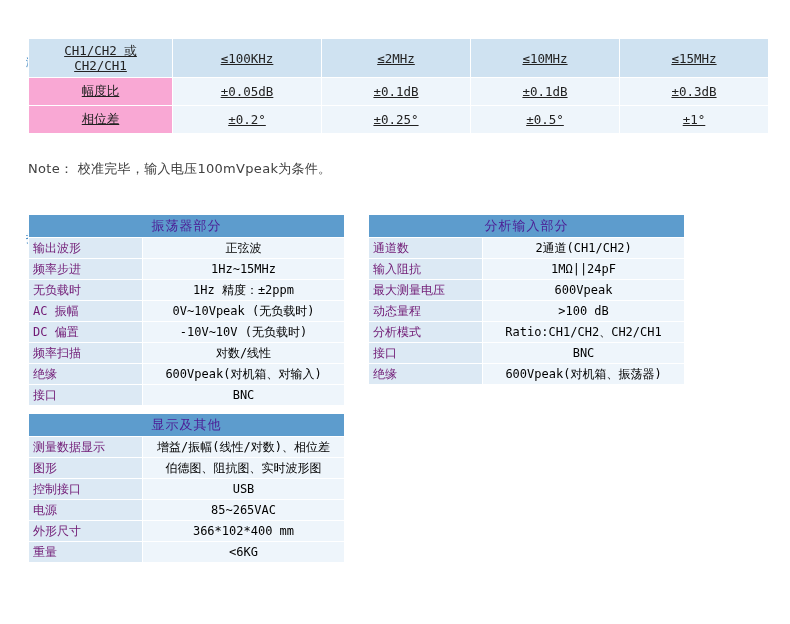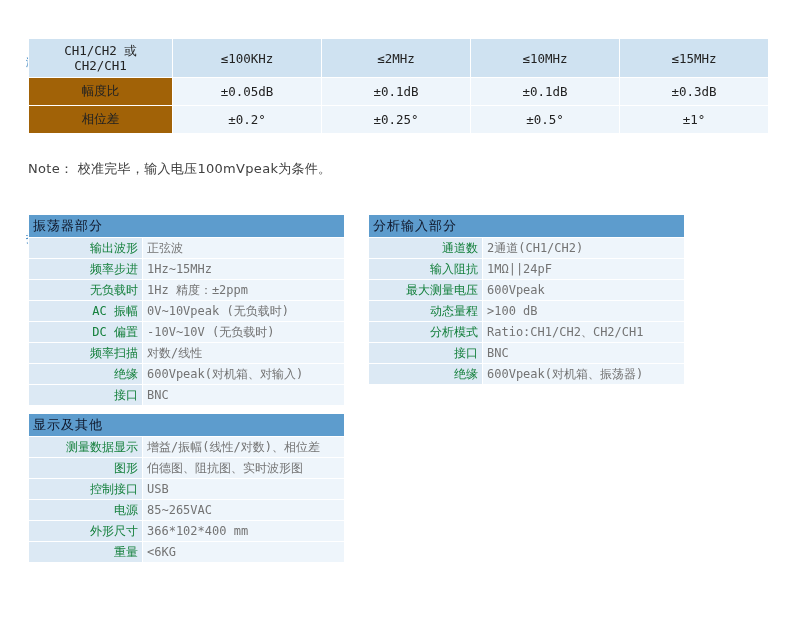--- a/index.html
+++ b/index.html
@@ -45,35 +45,36 @@
   
   .err-table {
     position: absolute;
     left: 28px;
     top: 38px;
     border-collapse: collapse;
     font-family: "DejaVu Sans Mono", monospace;
     font-size: 12.5px;
     color: #222;
     background: #ffffff;
+    text-decoration: underline;
   }
   .err-table td {
     border: 1px solid #ffffff;
     text-align: center;
     vertical-align: middle;
     padding: 0;
     height: 27px;
   }
   .err-table tr.head td {
     background: #cfe2f1;
     height: 38px;
     font-weight: normal;
   }
   .err-table td.rowhead {
-    background: #a16207;
+    background: #f9a8d4;
     width: 143px;
   }
   .err-table td.cell {
     background: #eef5fb;
     width: 148px;
   }
   .err-table tr.head td.rowhead {
     background: #cfe2f1;
   }
   .head-line1 { display: block; line-height: 15px; }
@@ -97,35 +98,37 @@
     font-size: 12px;
   }
   .spec-table td {
     border: 1px solid #ffffff;
     height: 20px;
     padding: 0 4px;
     vertical-align: middle;
   }
   .spec-table .tbl-title td {
     background: #5d9ccd;
-    color: #0f172a;
+    color: #4c1d95;
+    text-align: center;
     height: 22px;
     font-size: 13px;
     font-family: "DejaVu Sans", sans-serif;
     letter-spacing: 1px;
   }
   .spec-table td.label {
     background: #dce9f4;
-    color: #15803d;
-    text-align: right;
+    color: #701a75;
+    text-align: left;
     white-space: nowrap;
   }
   .spec-table td.value {
     background: #eef5fb;
-    color: #737373;
+    color: #000000;
+    text-align: center;
     white-space: nowrap;
   }
 
   
   #tbl-oscillator { left: 28px; top: 214px; }
   #tbl-oscillator td.label { width: 105px; }
   #tbl-oscillator td.value { width: 193px; }
 
   #tbl-analyzer { left: 368px; top: 214px; }
   #tbl-analyzer td.label { width: 105px; }

